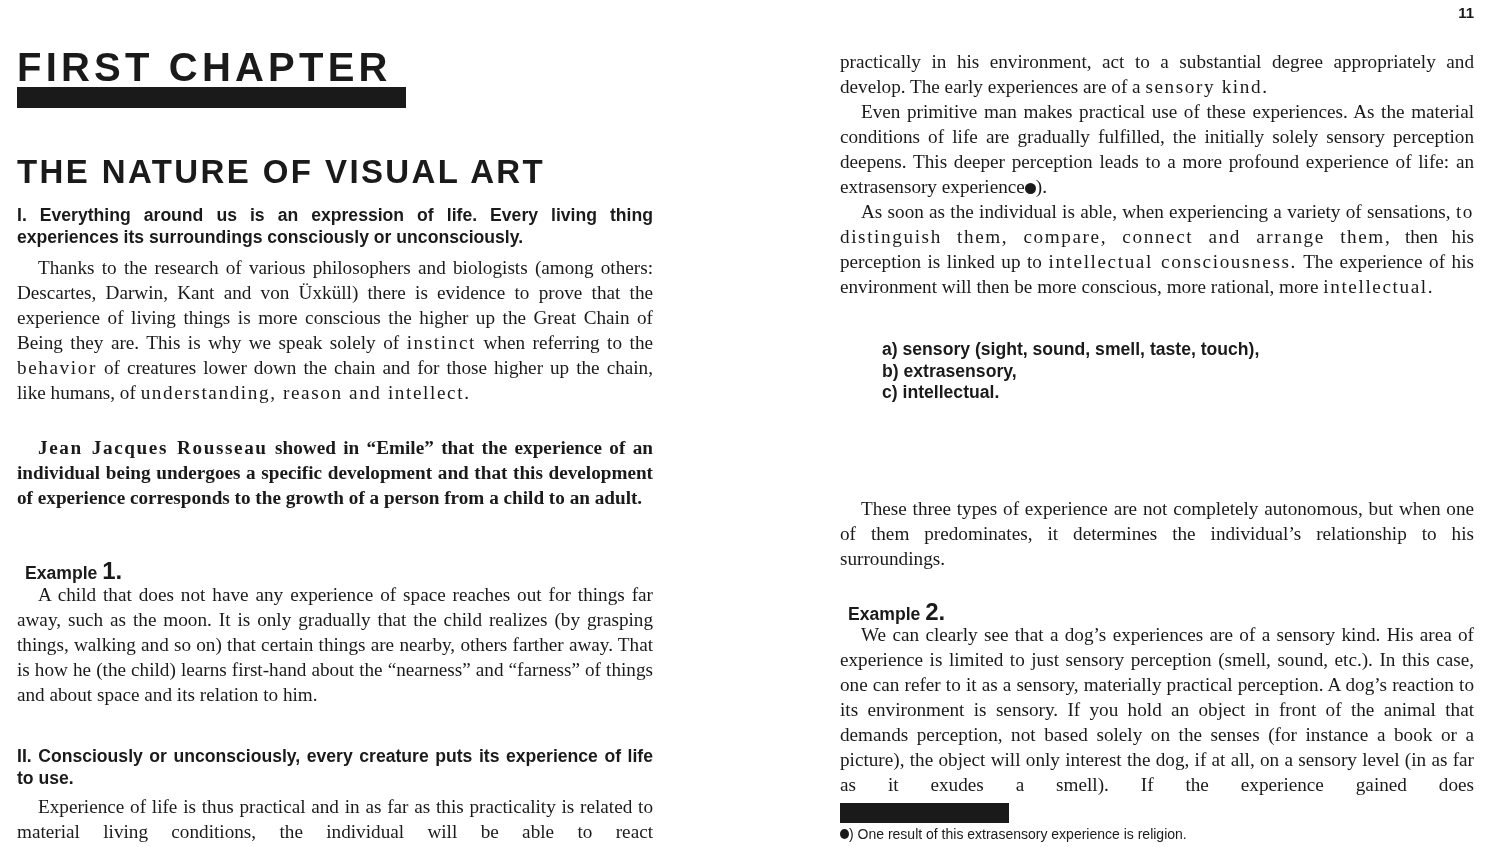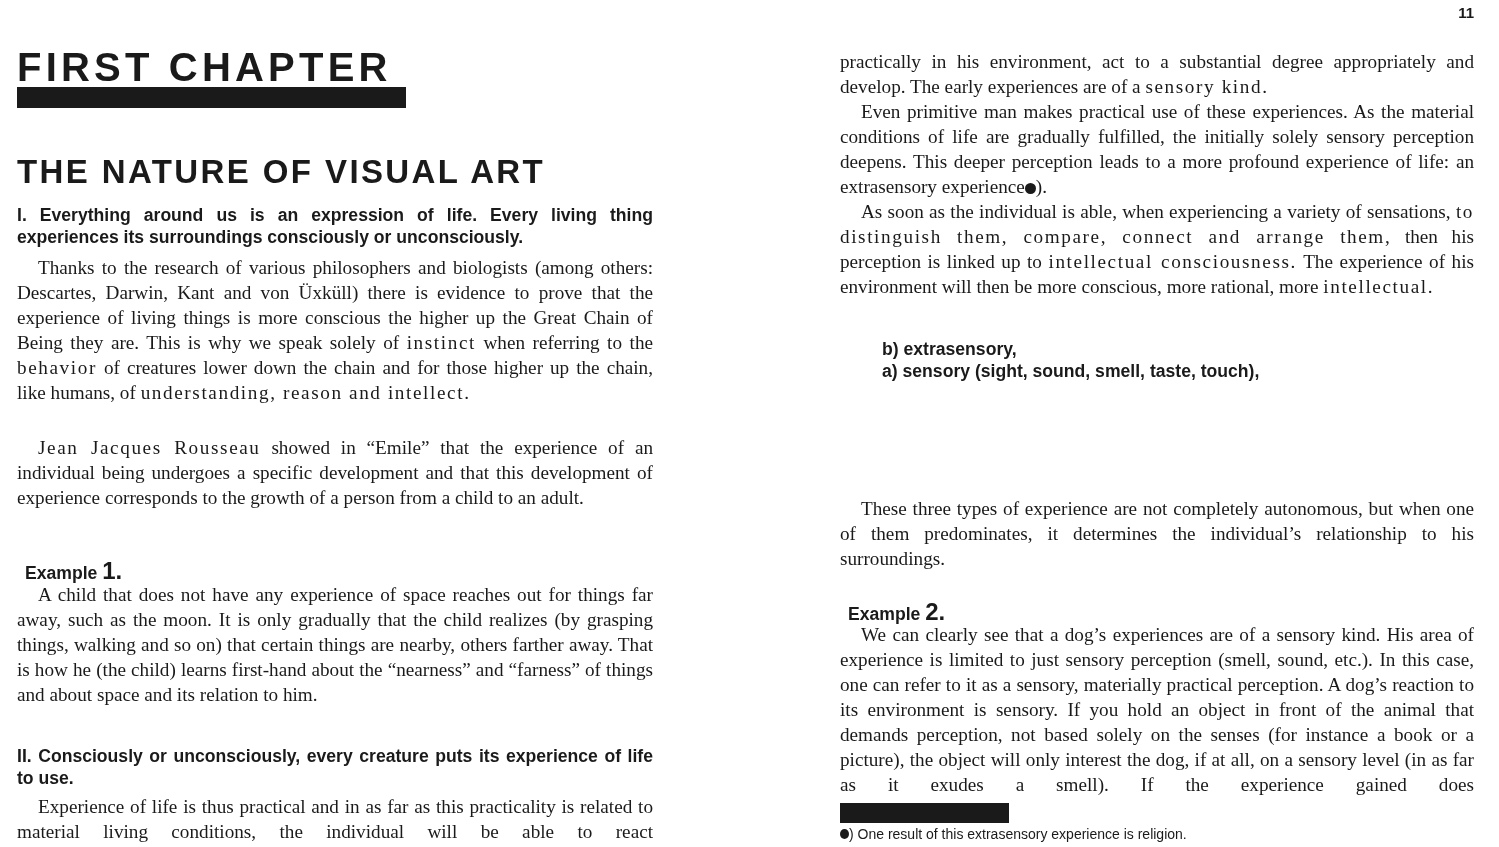--- a/index.html
+++ b/index.html
@@ -36,21 +36,21 @@
   <h2 class="section-title sans">THE NATURE OF VISUAL ART</h2>
 
   <div class="block" style="top:204px;">
     <p class="lead">I. Everything around us is an expression of life. Every living thing experiences its surroundings consciously or unconsciously.</p>
   </div>
 
   <div class="block serif" style="top:255px;">
     <p class="p"><span>Thanks to the research of various philosophers and biologists (among others: Descartes, Darwin, Kant and von Üxküll) there is evidence to prove that the experience of living things is more conscious the higher up the Great Chain of Being they are. This is why we speak solely of </span><span class="spaced">instinct</span><span> when referring to the </span><span class="spaced">behavior</span><span> of creatures lower down the chain and for those higher up the chain, like humans, of </span><span class="spaced">understanding, reason and intellect</span><span>.</span></p>
   </div>
 
-  <div class="block serif" style="top:435px;">
+  <div class="block serif" style="top:435px;font-weight:bold;">
     <p class="p"><span class="spaced">Jean Jacques Rousseau</span><span> showed in “Emile” that the experience of an individual being undergoes a specific development and that this development of experience corresponds to the growth of a person from a child to an adult.</span></p>
   </div>
 
   <div class="block" style="top:549px;">
     <p class="example"><span>Example </span><span class="num">1.</span></p>
   </div>
 
   <div class="block serif" style="top:582px;">
     <p class="p">A child that does not have any experience of space reaches out for things far away, such as the moon. It is only gradually that the child realizes (by grasping things, walking and so on) that certain things are nearby, others farther away. That is how he (the child) learns first-hand about the “nearness” and “farness” of things and about space and its relation to him.</p>
   </div>
@@ -68,22 +68,23 @@
   <div class="page-number" style="right:0;">11</div>
 
   <div class="block serif" style="top:49px;">
     <p class="p noindent"><span>practically in his environment, act to a substantial degree appropriately and develop. The early experiences are of a </span><span class="spaced">sensory kind</span><span>.</span></p>
     <p class="p"><span>Even primitive man makes practical use of these experiences. As the material conditions of life are gradually fulfilled, the initially solely sensory perception deepens. This deeper perception leads to a more profound experience of life: an extrasensory experience</span><span class="dot"></span><span>).</span></p>
     <p class="p"><span>As soon as the individual is able, when experiencing a variety of sensations, </span><span class="spaced">to distinguish them, compare, connect and arrange them,</span><span> then his perception is linked up to </span><span class="spaced">intellectual consciousness.</span><span> The experience of his environment will then be more conscious, more rational, more </span><span class="spaced">intellectual</span><span>.</span></p>
   </div>
 
   <div class="block" style="top:339px;">
     <div class="list lead">
+      <div>a) sensory (sight, sound, smell, taste, touch),</div>
       <div>b) extrasensory,</div>
-      <div>a) sensory (sight, sound, smell, taste, touch),</div>
+      <div>c) intellectual.</div>
     </div>
   </div>
 
   <div class="block serif" style="top:496px;font-family:Liberation Serif, serif;">
     <p class="p">These three types of experience are not completely autonomous, but when one of them predominates, it determines the individual’s relationship to his surroundings.</p>
   </div>
 
   <div class="block" style="top:590px;">
     <p class="example"><span>Example </span><span class="num">2.</span></p>
   </div>

